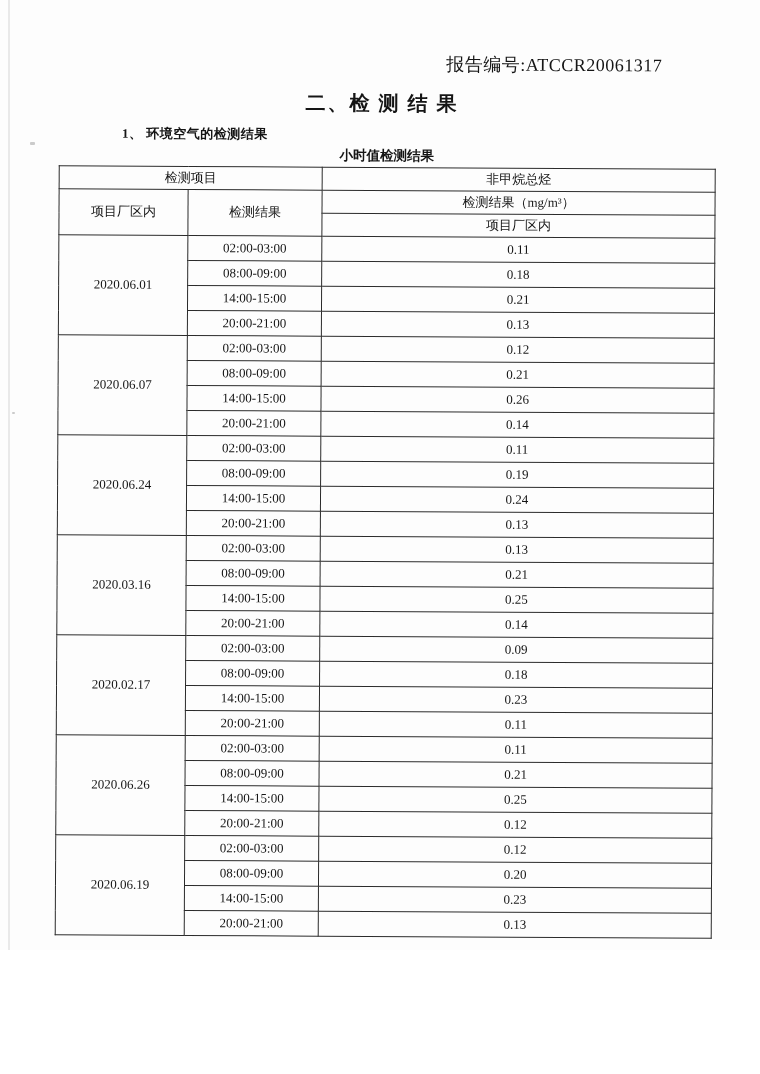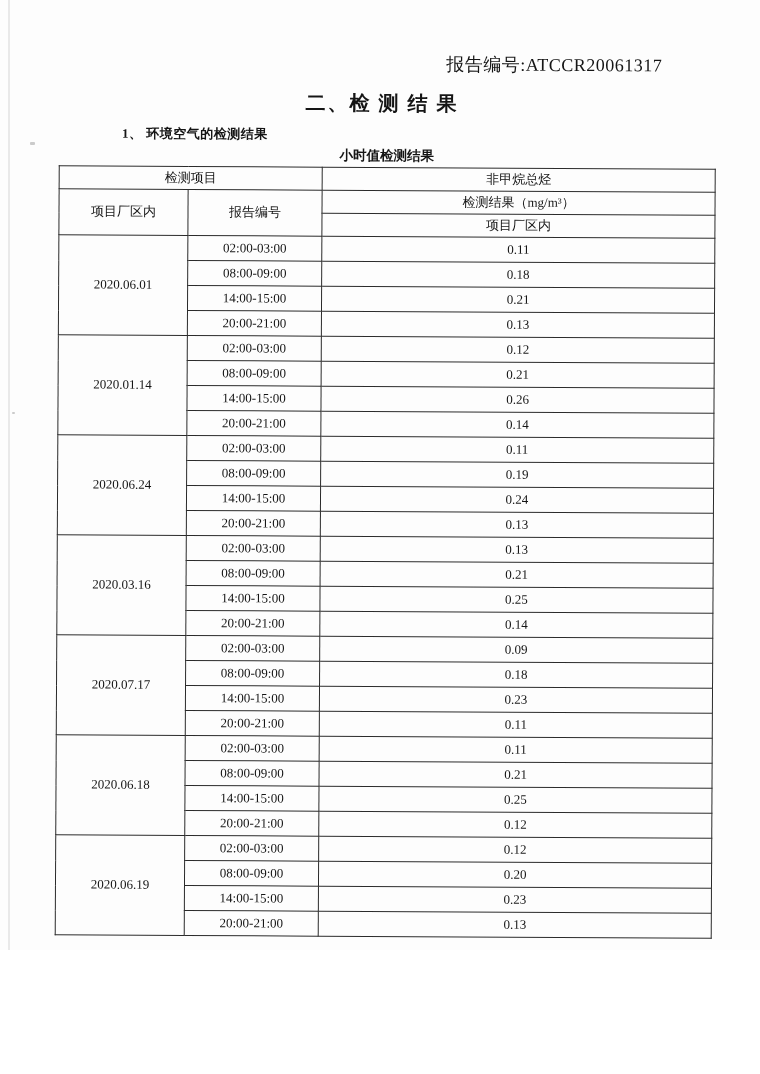--- a/index.html
+++ b/index.html
@@ -132,21 +132,21 @@
         <col style="width:134px">
         <col style="width:393px">
       </colgroup>
       <tbody id="table-body">
         <tr>
           <td class="hdr" colspan="2">检测项目</td>
           <td class="hdr">非甲烷总烃</td>
         </tr>
         <tr>
           <td class="hdr" rowspan="2">项目厂区内</td>
-          <td class="hdr" rowspan="2">报告编号</td>
+          <td class="hdr" rowspan="2">检测结果</td>
           <td class="hdr">检测结果（mg/m³）</td>
         </tr>
         <tr>
           <td class="hdr">项目厂区内</td>
         </tr>
       <tr>
             <td rowspan="4">2020.06.01</td>
             <td>02:00-03:00</td>
             <td>0.11</td>
           </tr>
@@ -156,21 +156,21 @@
           </tr>
           <tr>
             <td>14:00-15:00</td>
             <td>0.21</td>
           </tr>
           <tr>
             <td>20:00-21:00</td>
             <td>0.13</td>
           </tr>
           <tr>
-            <td rowspan="4">2020.01.14</td>
+            <td rowspan="4">2020.06.07</td>
             <td>02:00-03:00</td>
             <td>0.12</td>
           </tr>
           <tr>
             <td>08:00-09:00</td>
             <td>0.21</td>
           </tr>
           <tr>
             <td>14:00-15:00</td>
             <td>0.26</td>
@@ -207,38 +207,38 @@
           </tr>
           <tr>
             <td>14:00-15:00</td>
             <td>0.25</td>
           </tr>
           <tr>
             <td>20:00-21:00</td>
             <td>0.14</td>
           </tr>
           <tr>
-            <td rowspan="4">2020.07.17</td>
+            <td rowspan="4">2020.02.17</td>
             <td>02:00-03:00</td>
             <td>0.09</td>
           </tr>
           <tr>
             <td>08:00-09:00</td>
             <td>0.18</td>
           </tr>
           <tr>
             <td>14:00-15:00</td>
             <td>0.23</td>
           </tr>
           <tr>
             <td>20:00-21:00</td>
             <td>0.11</td>
           </tr>
           <tr>
-            <td rowspan="4">2020.06.18</td>
+            <td rowspan="4">2020.06.26</td>
             <td>02:00-03:00</td>
             <td>0.11</td>
           </tr>
           <tr>
             <td>08:00-09:00</td>
             <td>0.21</td>
           </tr>
           <tr>
             <td>14:00-15:00</td>
             <td>0.25</td>

